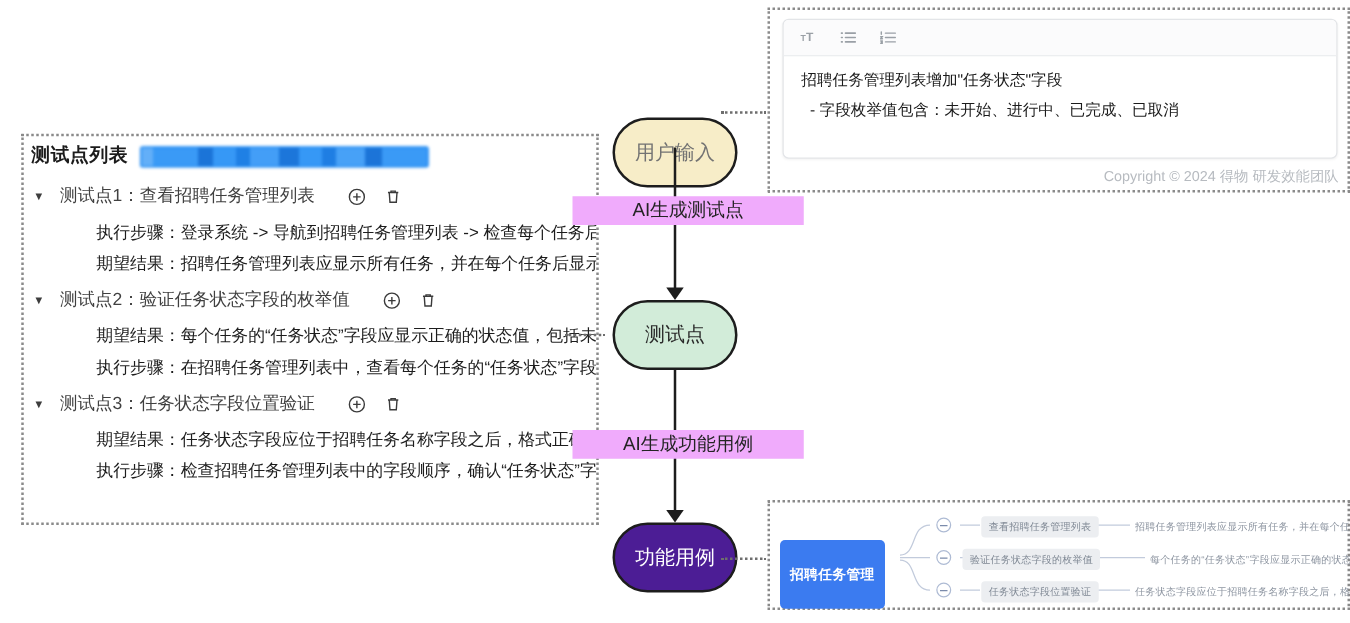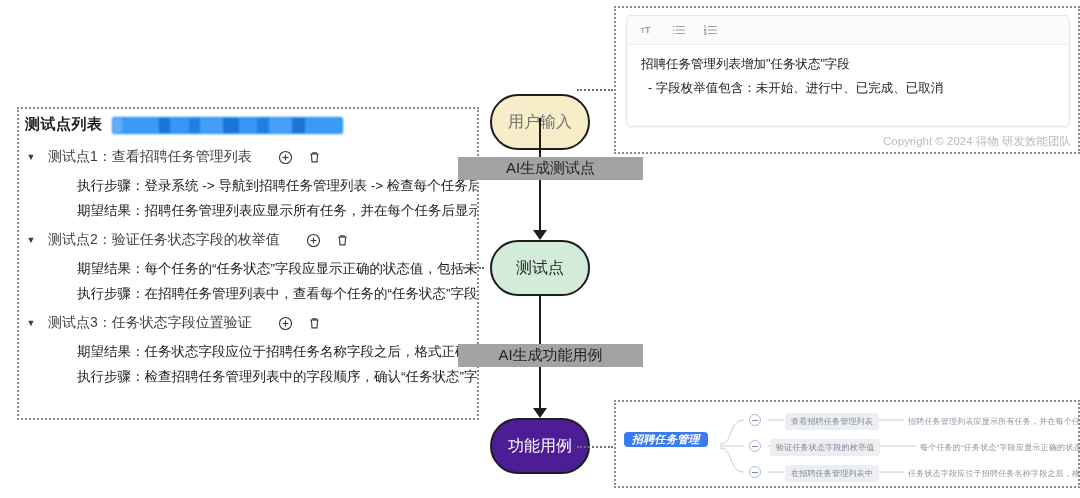--- a/index.html
+++ b/index.html
@@ -165,21 +165,21 @@
   }
   #head1 { top: 230px; }
   #head2 { top: 408px; }
   .flow-label {
     position: absolute;
     left: -12px;
     width: 185px;
     text-align: center;
     font-size: 15px;
     color: #242424;
-    background: #a3a3a3;
+    background: #f0abfc;
     padding: 2px 0;
   }
   #flow-label-1 { top: 157px; }
   #flow-label-2 { top: 344px; }
 
   
   .dotline {
     position: absolute;
     height: 0;
     border-top: 2px dotted #6e6e6e;
@@ -250,25 +250,24 @@
   }
   #mm-svg { position: absolute; left: 0; top: 0; }
   .mm-root {
     position: absolute;
     left: 8px;
     top: 30px;
     background: #3b7bf0;
     color: #fff;
     font-size: 11px;
     font-weight: bold;
-    padding: 0 8px;
+    padding: 20px 8px;
     border-radius: 4px;
     white-space: nowrap;
     letter-spacing: .3px;
-    font-style: italic;
   }
   .mm-node {
     position: absolute;
     background: #eceef1;
     color: #7f8894;
     font-size: 8px;
     padding: 3px 6px;
     border-radius: 3px;
     white-space: nowrap;
     letter-spacing: .2px;
@@ -480,18 +479,18 @@
   </svg>
 
   <div class="mm-root">招聘任务管理</div>
 
   <div class="mm-minus" style="left:133px; top:12px;"></div>
   <div class="mm-minus" style="left:133px; top:38px;"></div>
   <div class="mm-minus" style="left:133px; top:64px;"></div>
 
   <div class="mm-node" style="left:169px; top:11px;text-align:center;">查看招聘任务管理列表</div>
   <div class="mm-node" style="left:154px; top:37px;">验证任务状态字段的枚举值</div>
-  <div class="mm-node" style="left:169px; top:63px;">在招聘任务管理列表中</div>
+  <div class="mm-node" style="left:169px; top:63px;">任务状态字段位置验证</div>
 
   <div class="mm-leaf" style="left:292px; top:14px;">招聘任务管理列表应显示所有任务，并在每个任务后显示</div>
   <div class="mm-leaf" style="left:304px; top:40px;">每个任务的“任务状态”字段应显示正确的状态值。</div>
   <div class="mm-leaf" style="left:292px; top:66px;">任务状态字段应位于招聘任务名称字段之后，格式正确。</div>
 </div>
 
 </body></html>

